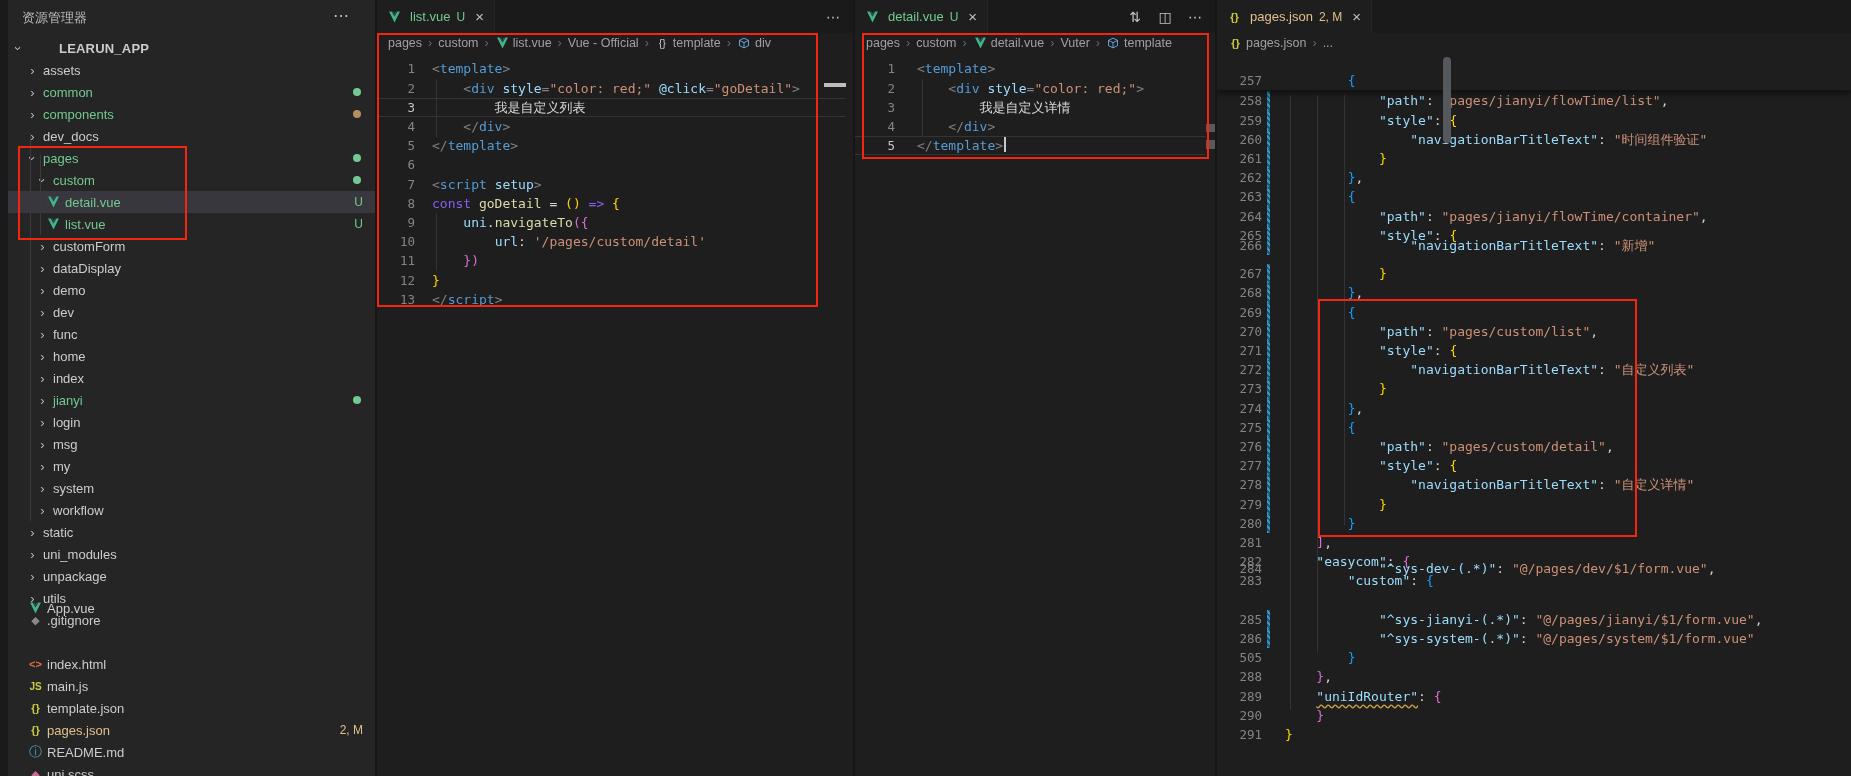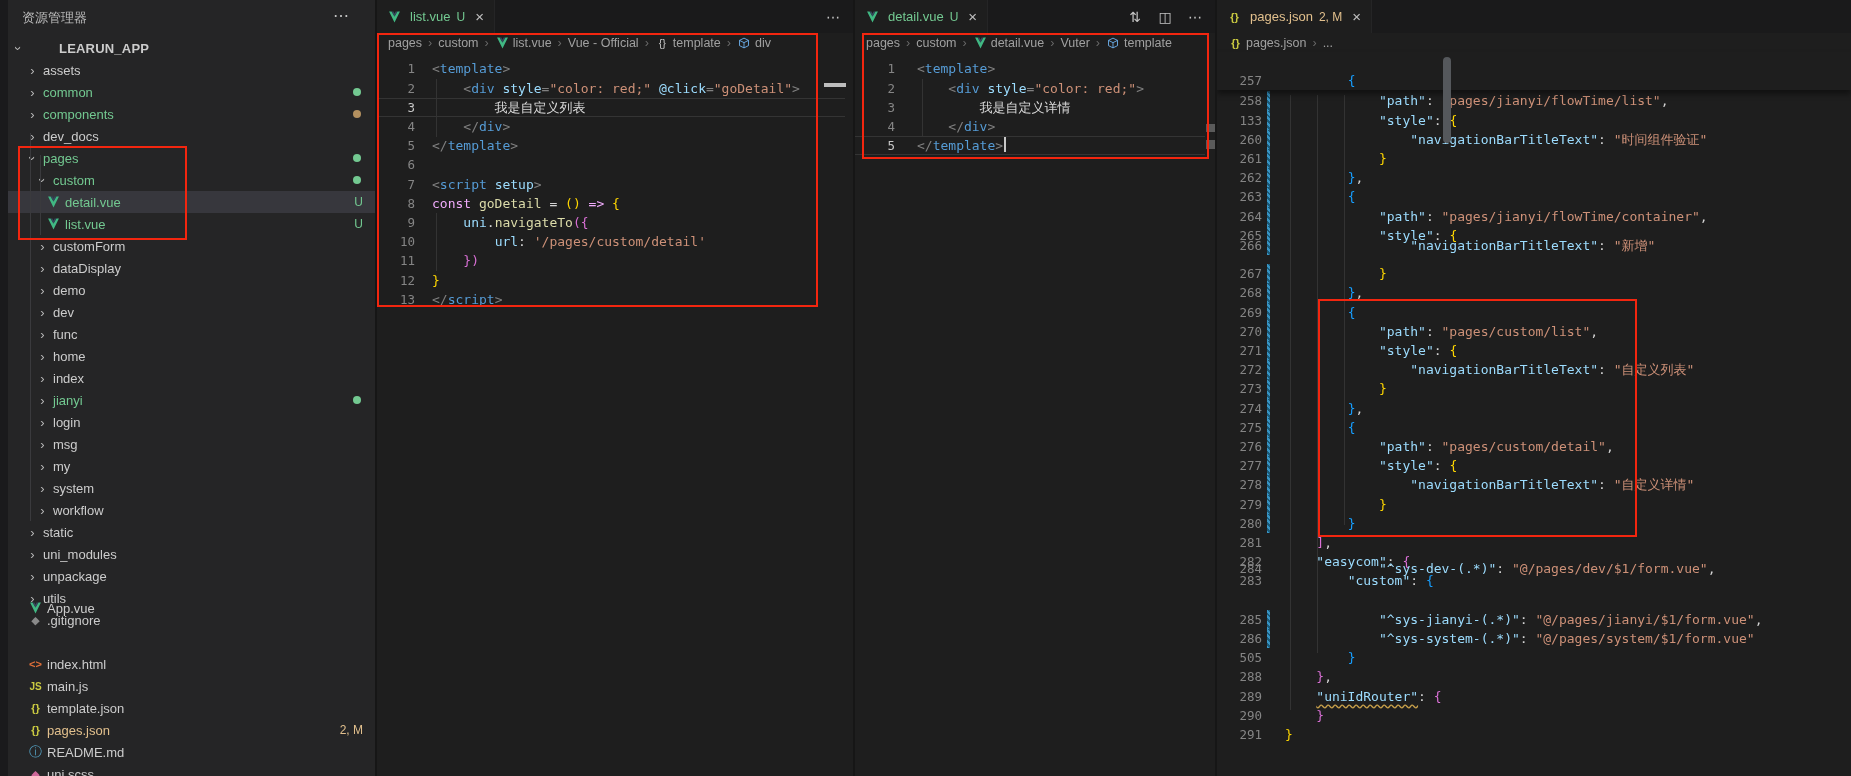--- a/index.html
+++ b/index.html
@@ -51,21 +51,21 @@
   .ln.act{color:#c6c6c6;}
   .lt{position:absolute;left:var(--cw);top:0;}
   .gitmark{position:absolute;left:calc(var(--gw) + 5px);top:0;width:3px;height:19.2px;
            background:repeating-linear-gradient(45deg,#3794c4 0 2px,#1b5a78 2px 4px);}
   .sticky{position:absolute;left:0;top:52px;width:100%;height:38.4px;background:#1e1e1e;
           box-shadow:0 4px 6px rgba(0,0,0,.45);z-index:3;}
   .caret{display:inline-block;width:2px;height:15px;background:#c8c8c8;vertical-align:-2px;margin-left:1px;}
 
   
   .tk-pun{color:#808080}.tk-tag{color:#569cd6}.tk-attr{color:#9cdcfe}.tk-str{color:#ce9178}
-  .tk-txt{color:#dadada}.tk-kw{color:#f0abfc}.tk-fn{color:#dcdcaa}.tk-var{color:#9cdcfe}
+  .tk-txt{color:#dadada}.tk-kw{color:#8b5cf6}.tk-fn{color:#dcdcaa}.tk-var{color:#9cdcfe}
   .tk-pln{color:#d4d4d4}.tk-b1{color:#ffd700}.tk-b2{color:#da70d6}.tk-b3{color:#179fff}
   .tk-key{color:#9cdcfe}
   .tk-keyw{color:#9cdcfe;text-decoration-line:underline;text-decoration-style:wavy;
            text-decoration-color:#c8a04a;text-underline-offset:3px;}
 
   
   .vborder{position:absolute;top:0;width:2px;height:776px;background:#161616;}
   .annobox{position:absolute;border:2px solid var(--anno-red,#f3260f);z-index:6;pointer-events:none;}
   .curline{position:absolute;height:19.2px;border-top:1px solid #343434;border-bottom:1px solid #343434;
            box-sizing:border-box;z-index:2;pointer-events:none;}
@@ -422,21 +422,21 @@
           </span>
           <span>pages.json</span>
         </span>
         <span class="csep">›</span>
         <span class="citem">
           <span>...</span>
         </span>
       </div>
       <div class="codearea">
         <div class="cl" style="top:91.4px"><span class="ln ">258</span><span class="gitmark"></span><span class="lt"><span class="tk-pln">            </span><span class="tk-key">"path"</span><span class="tk-pln">: </span><span class="tk-str">"pages/jianyi/flowTime/list"</span><span class="tk-pln">,</span></span></div>
-        <div class="cl" style="top:110.60000000000001px"><span class="ln ">133</span><span class="gitmark"></span><span class="lt"><span class="tk-pln">            </span><span class="tk-key">"style"</span><span class="tk-pln">: </span><span class="tk-b1">{</span></span></div>
+        <div class="cl" style="top:110.60000000000001px"><span class="ln ">259</span><span class="gitmark"></span><span class="lt"><span class="tk-pln">            </span><span class="tk-key">"style"</span><span class="tk-pln">: </span><span class="tk-b1">{</span></span></div>
         <div class="cl" style="top:129.8px"><span class="ln ">260</span><span class="gitmark"></span><span class="lt"><span class="tk-pln">                </span><span class="tk-key">"navigationBarTitleText"</span><span class="tk-pln">: </span><span class="tk-str">"时间组件验证"</span></span></div>
         <div class="cl" style="top:149px"><span class="ln ">261</span><span class="gitmark"></span><span class="lt"><span class="tk-pln">            </span><span class="tk-b1">}</span></span></div>
         <div class="cl" style="top:168.2px"><span class="ln ">262</span><span class="gitmark"></span><span class="lt"><span class="tk-pln">        </span><span class="tk-b3">}</span><span class="tk-pln">,</span></span></div>
         <div class="cl" style="top:187.4px"><span class="ln ">263</span><span class="gitmark"></span><span class="lt"><span class="tk-pln">        </span><span class="tk-b3">{</span></span></div>
         <div class="cl" style="top:206.6px"><span class="ln ">264</span><span class="gitmark"></span><span class="lt"><span class="tk-pln">            </span><span class="tk-key">"path"</span><span class="tk-pln">: </span><span class="tk-str">"pages/jianyi/flowTime/container"</span><span class="tk-pln">,</span></span></div>
         <div class="cl" style="top:225.8px"><span class="ln ">265</span><span class="gitmark"></span><span class="lt"><span class="tk-pln">            </span><span class="tk-key">"style"</span><span class="tk-pln">: </span><span class="tk-b1">{</span></span></div>
         <div class="cl" style="top:236px"><span class="ln ">266</span><span class="gitmark"></span><span class="lt"><span class="tk-pln">                </span><span class="tk-key">"navigationBarTitleText"</span><span class="tk-pln">: </span><span class="tk-str">"新增"</span></span></div>
         <div class="cl" style="top:264.2px"><span class="ln ">267</span><span class="gitmark"></span><span class="lt"><span class="tk-pln">            </span><span class="tk-b1">}</span></span></div>
         <div class="cl" style="top:283.4px"><span class="ln ">268</span><span class="gitmark"></span><span class="lt"><span class="tk-pln">        </span><span class="tk-b3">}</span><span class="tk-pln">,</span></span></div>
         <div class="cl" style="top:302.6px"><span class="ln ">269</span><span class="gitmark"></span><span class="lt"><span class="tk-pln">        </span><span class="tk-b3">{</span></span></div>

